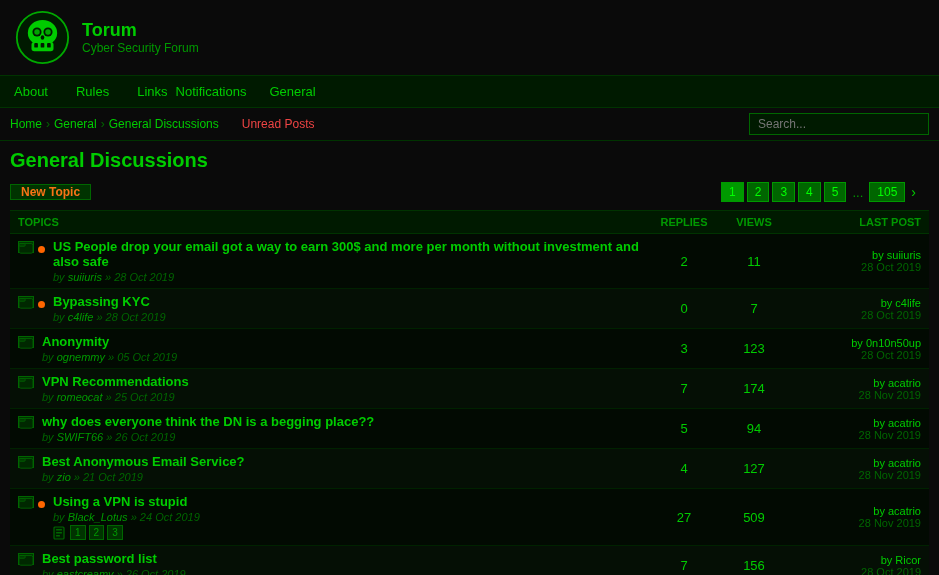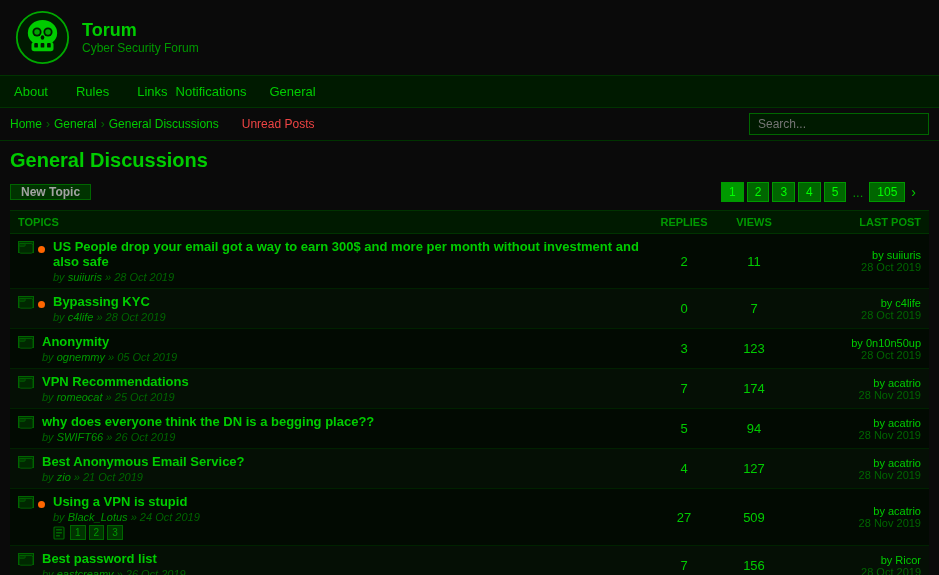--- a/index.html
+++ b/index.html
@@ -87,21 +87,21 @@
       color: #00cc00;
     }
 
     
     #new-topic-bar {
       padding: 4px 10px 6px 10px;
     }
     #new-topic-btn {
       background-color: #003300;
       border: 1px solid #006600;
-      color: #a3a3a3;
+      color: #f97316;
       padding: 0 10px;
       cursor: pointer;
       font-size: 12px;
       font-weight: bold;
     }
 
     
     #pagination-bar {
       display: flex;
       justify-content: flex-end;

